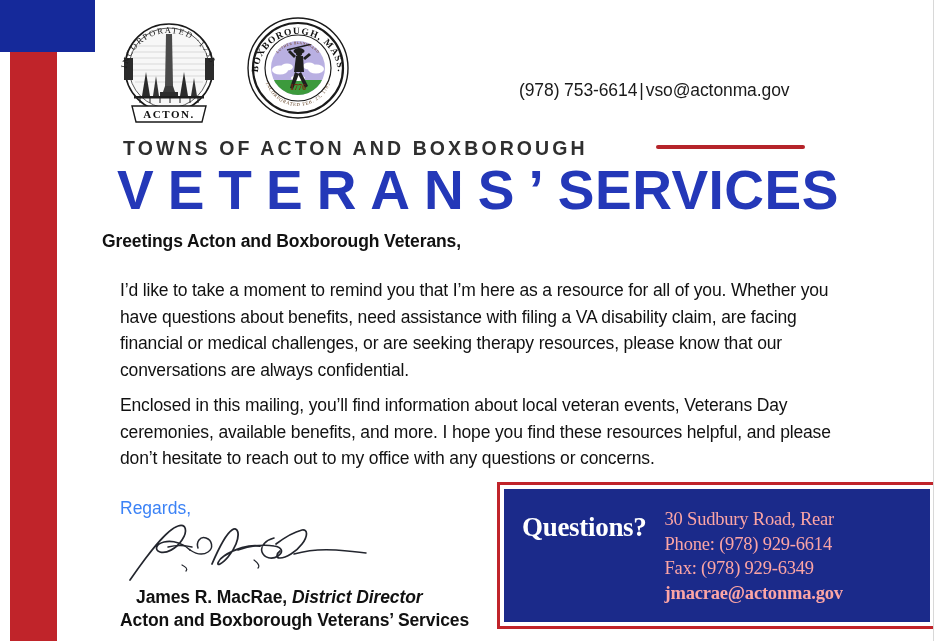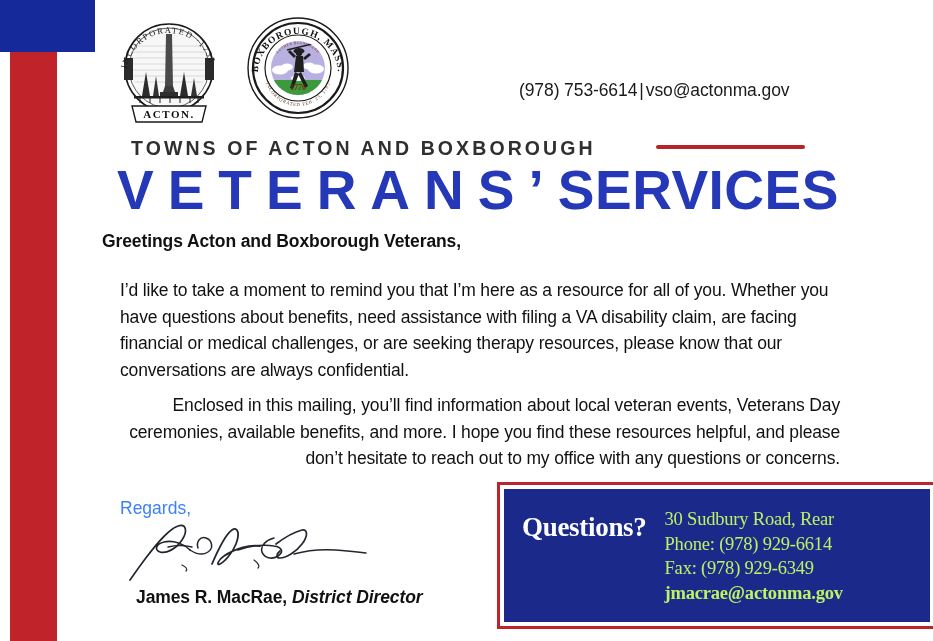--- a/index.html
+++ b/index.html
@@ -68,21 +68,21 @@
     white-space: nowrap;
   }
   .contact-line .sep {
     color: #1a1a1a;
     padding: 0 2px;
   }
 
   
   .towns-line {
     position: absolute;
-    left: 131px;
+    left: 123px;
     top: 137px;
     font-size: 19.5px;
     font-weight: bold;
     letter-spacing: 3.1px;
     color: #2f2f2f;
     white-space: nowrap;
   }
   .towns-rule {
     position: absolute;
     left: 656px;
@@ -121,21 +121,21 @@
   .para {
     position: absolute;
     left: 120px;
     width: 720px;
     font-size: 17.5px;
     color: #111111;
     line-height: 26.5px;
     letter-spacing: -0.15px;
   }
   .para-1 { top: 277px; }
-  .para-2 { top: 392px; text-align: right; }
+  .para-2 { top: 392px; }
 
   .regards {
     position: absolute;
     left: 120px;
     top: 498px;
     font-size: 17.5px;
     color: #3b82f6;
   }
 
   .signature {
@@ -194,21 +194,21 @@
   .q-label {
     color: #ffffff;
     font-size: 27px;
     font-weight: bold;
     letter-spacing: -0.3px;
     white-space: nowrap;
     margin-top: 5px;
   }
   .q-addr {
     margin-left: 18px;
-    color: #bef264;
+    color: #fca5a5;
     font-size: 18.5px;
     line-height: 24.5px;
     letter-spacing: -0.2px;
     white-space: nowrap;
   }
   .q-addr .bold { font-weight: bold; }
 </style>
 </head>
 <body>
 
@@ -346,20 +346,21 @@
         <path d="M56 45 C 60 47, 62 49, 60 51" stroke-width="1.2"></path>
         <path d="M128 40 C 132 43, 134 46, 132 48" stroke-width="1.2"></path>
       </g>
     </svg>
   </div>
 
   <div class="sig-name">
     <span>James R. MacRae,</span>
     <em>District Director</em>
   </div>
+  <div class="sig-org">Acton and Boxborough Veterans’ Services</div>
 
   <div class="q-outer">
     <div class="q-inner">
       <div class="q-label">Questions?</div>
       <div class="q-addr">
         <div>30 Sudbury Road, Rear</div>
         <div>Phone: (978) 929-6614</div>
         <div>Fax: (978) 929-6349</div>
         <div class="bold">jmacrae@actonma.gov</div>
       </div>

